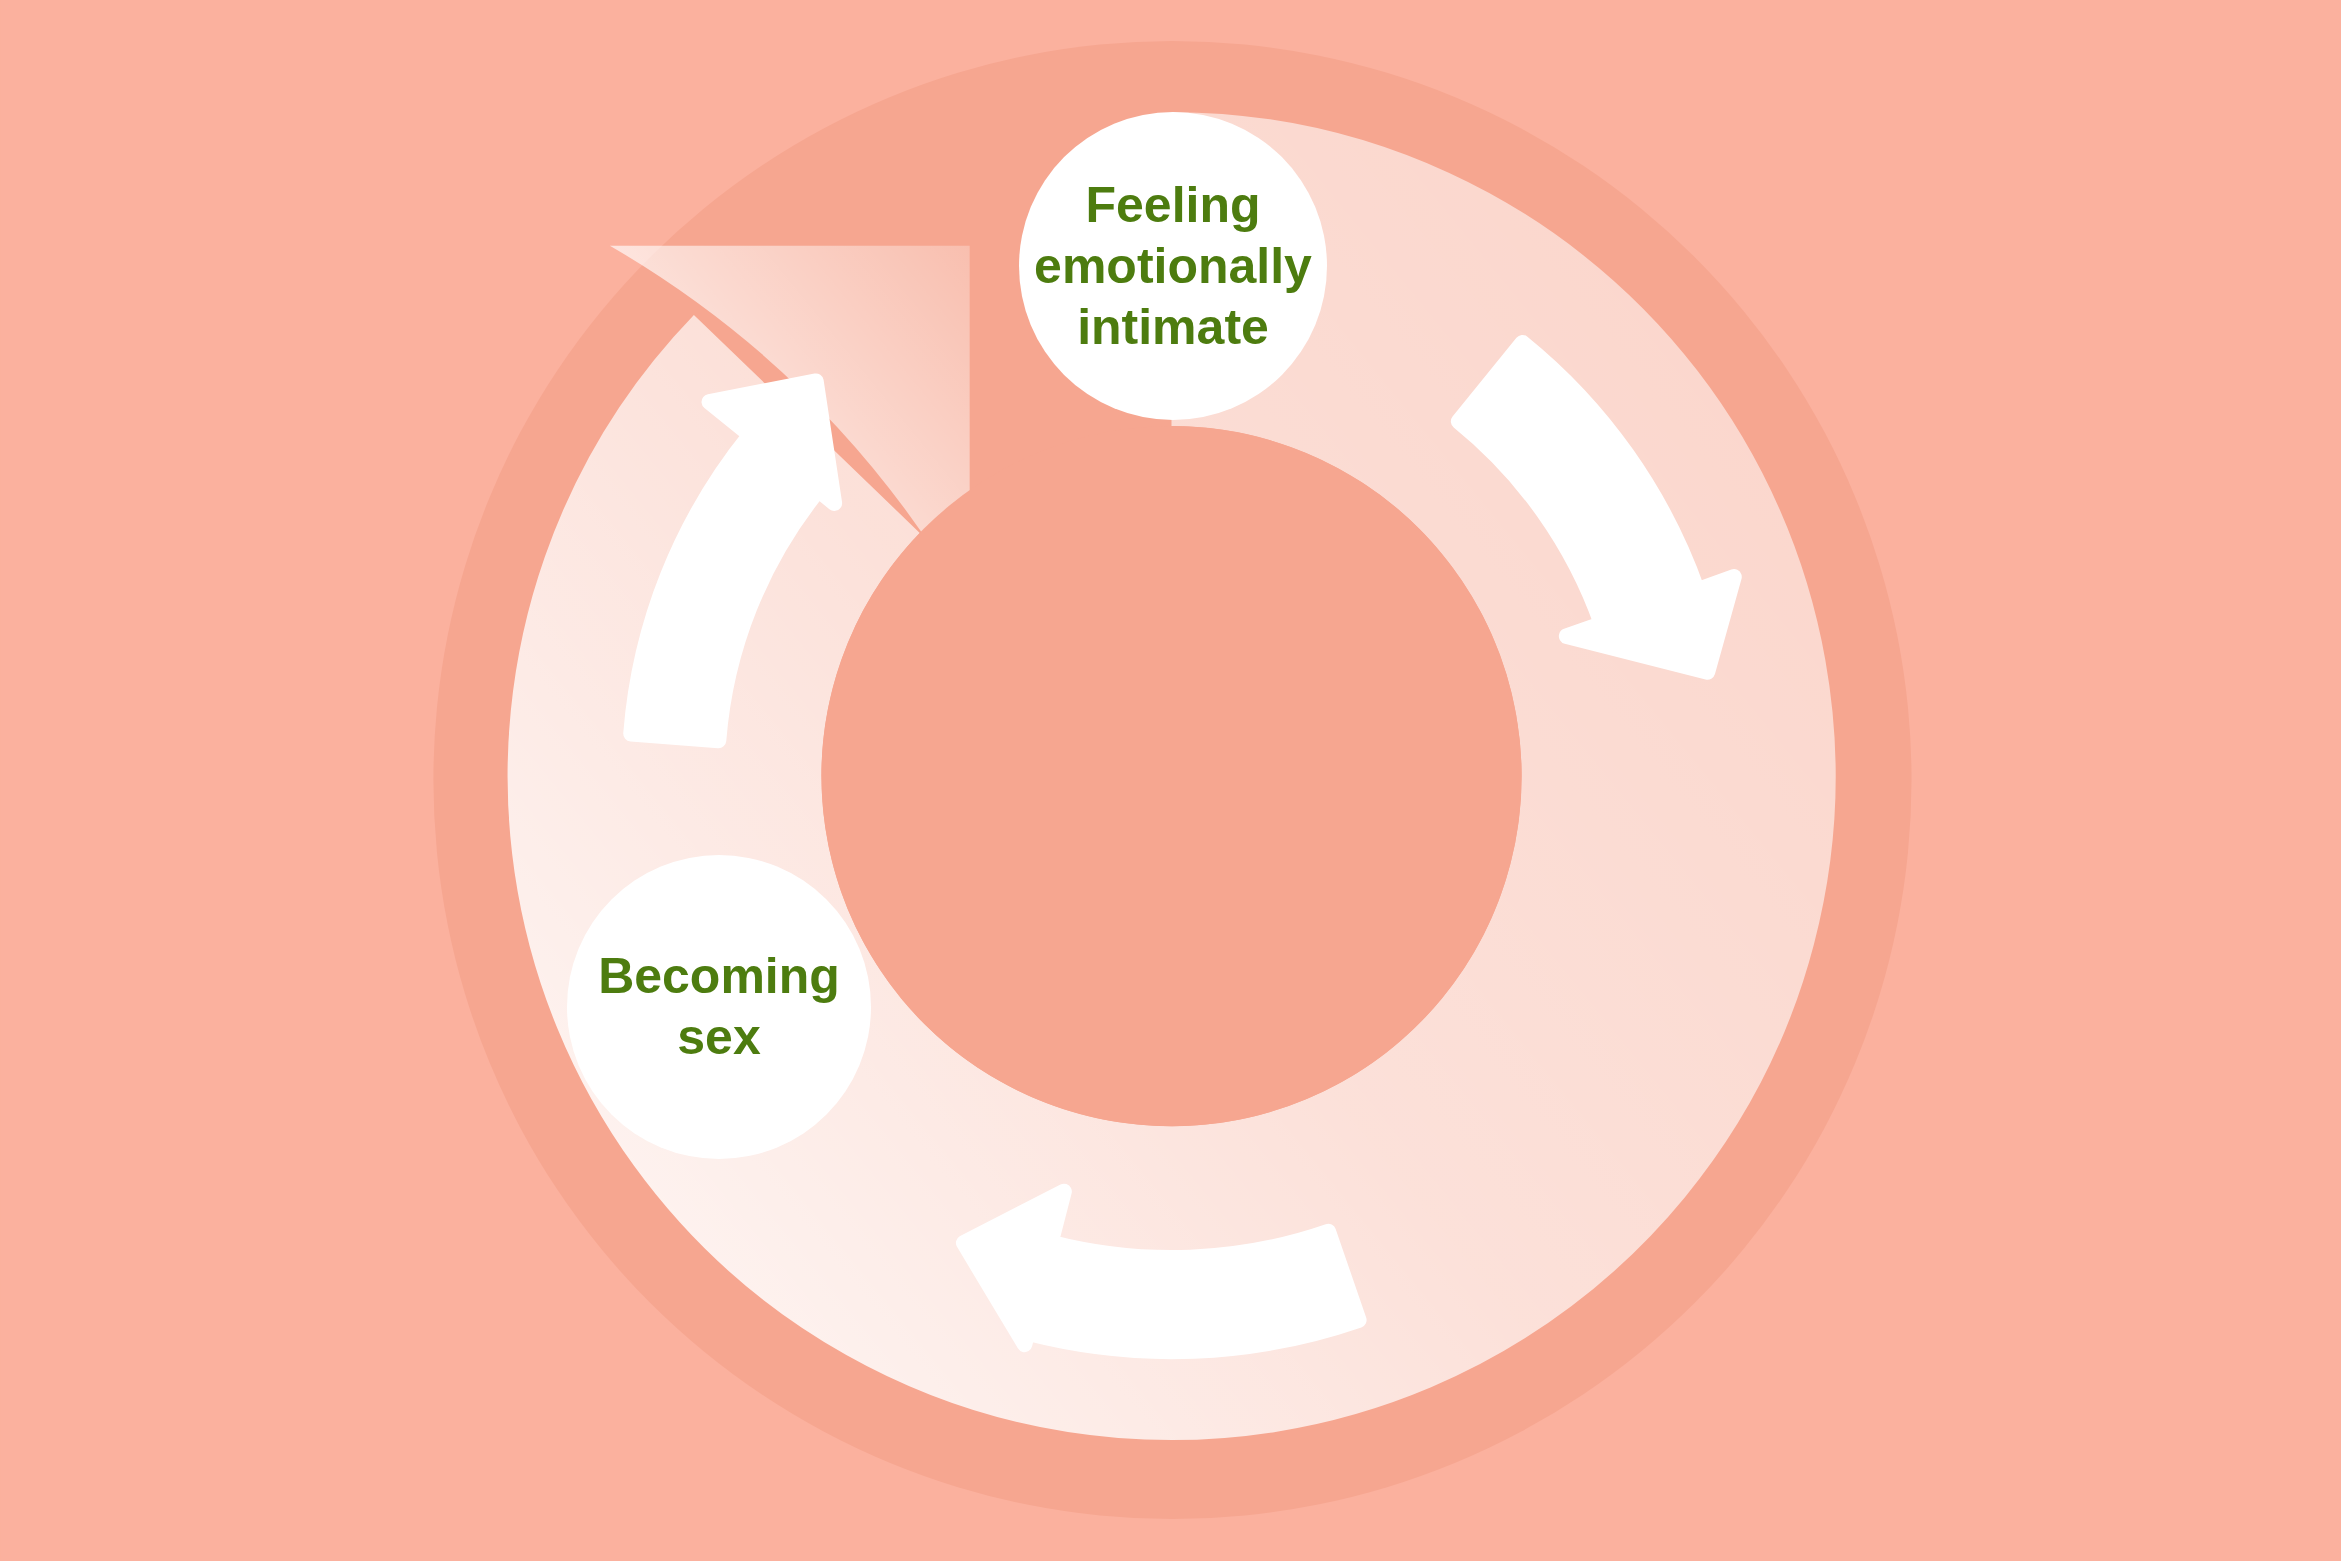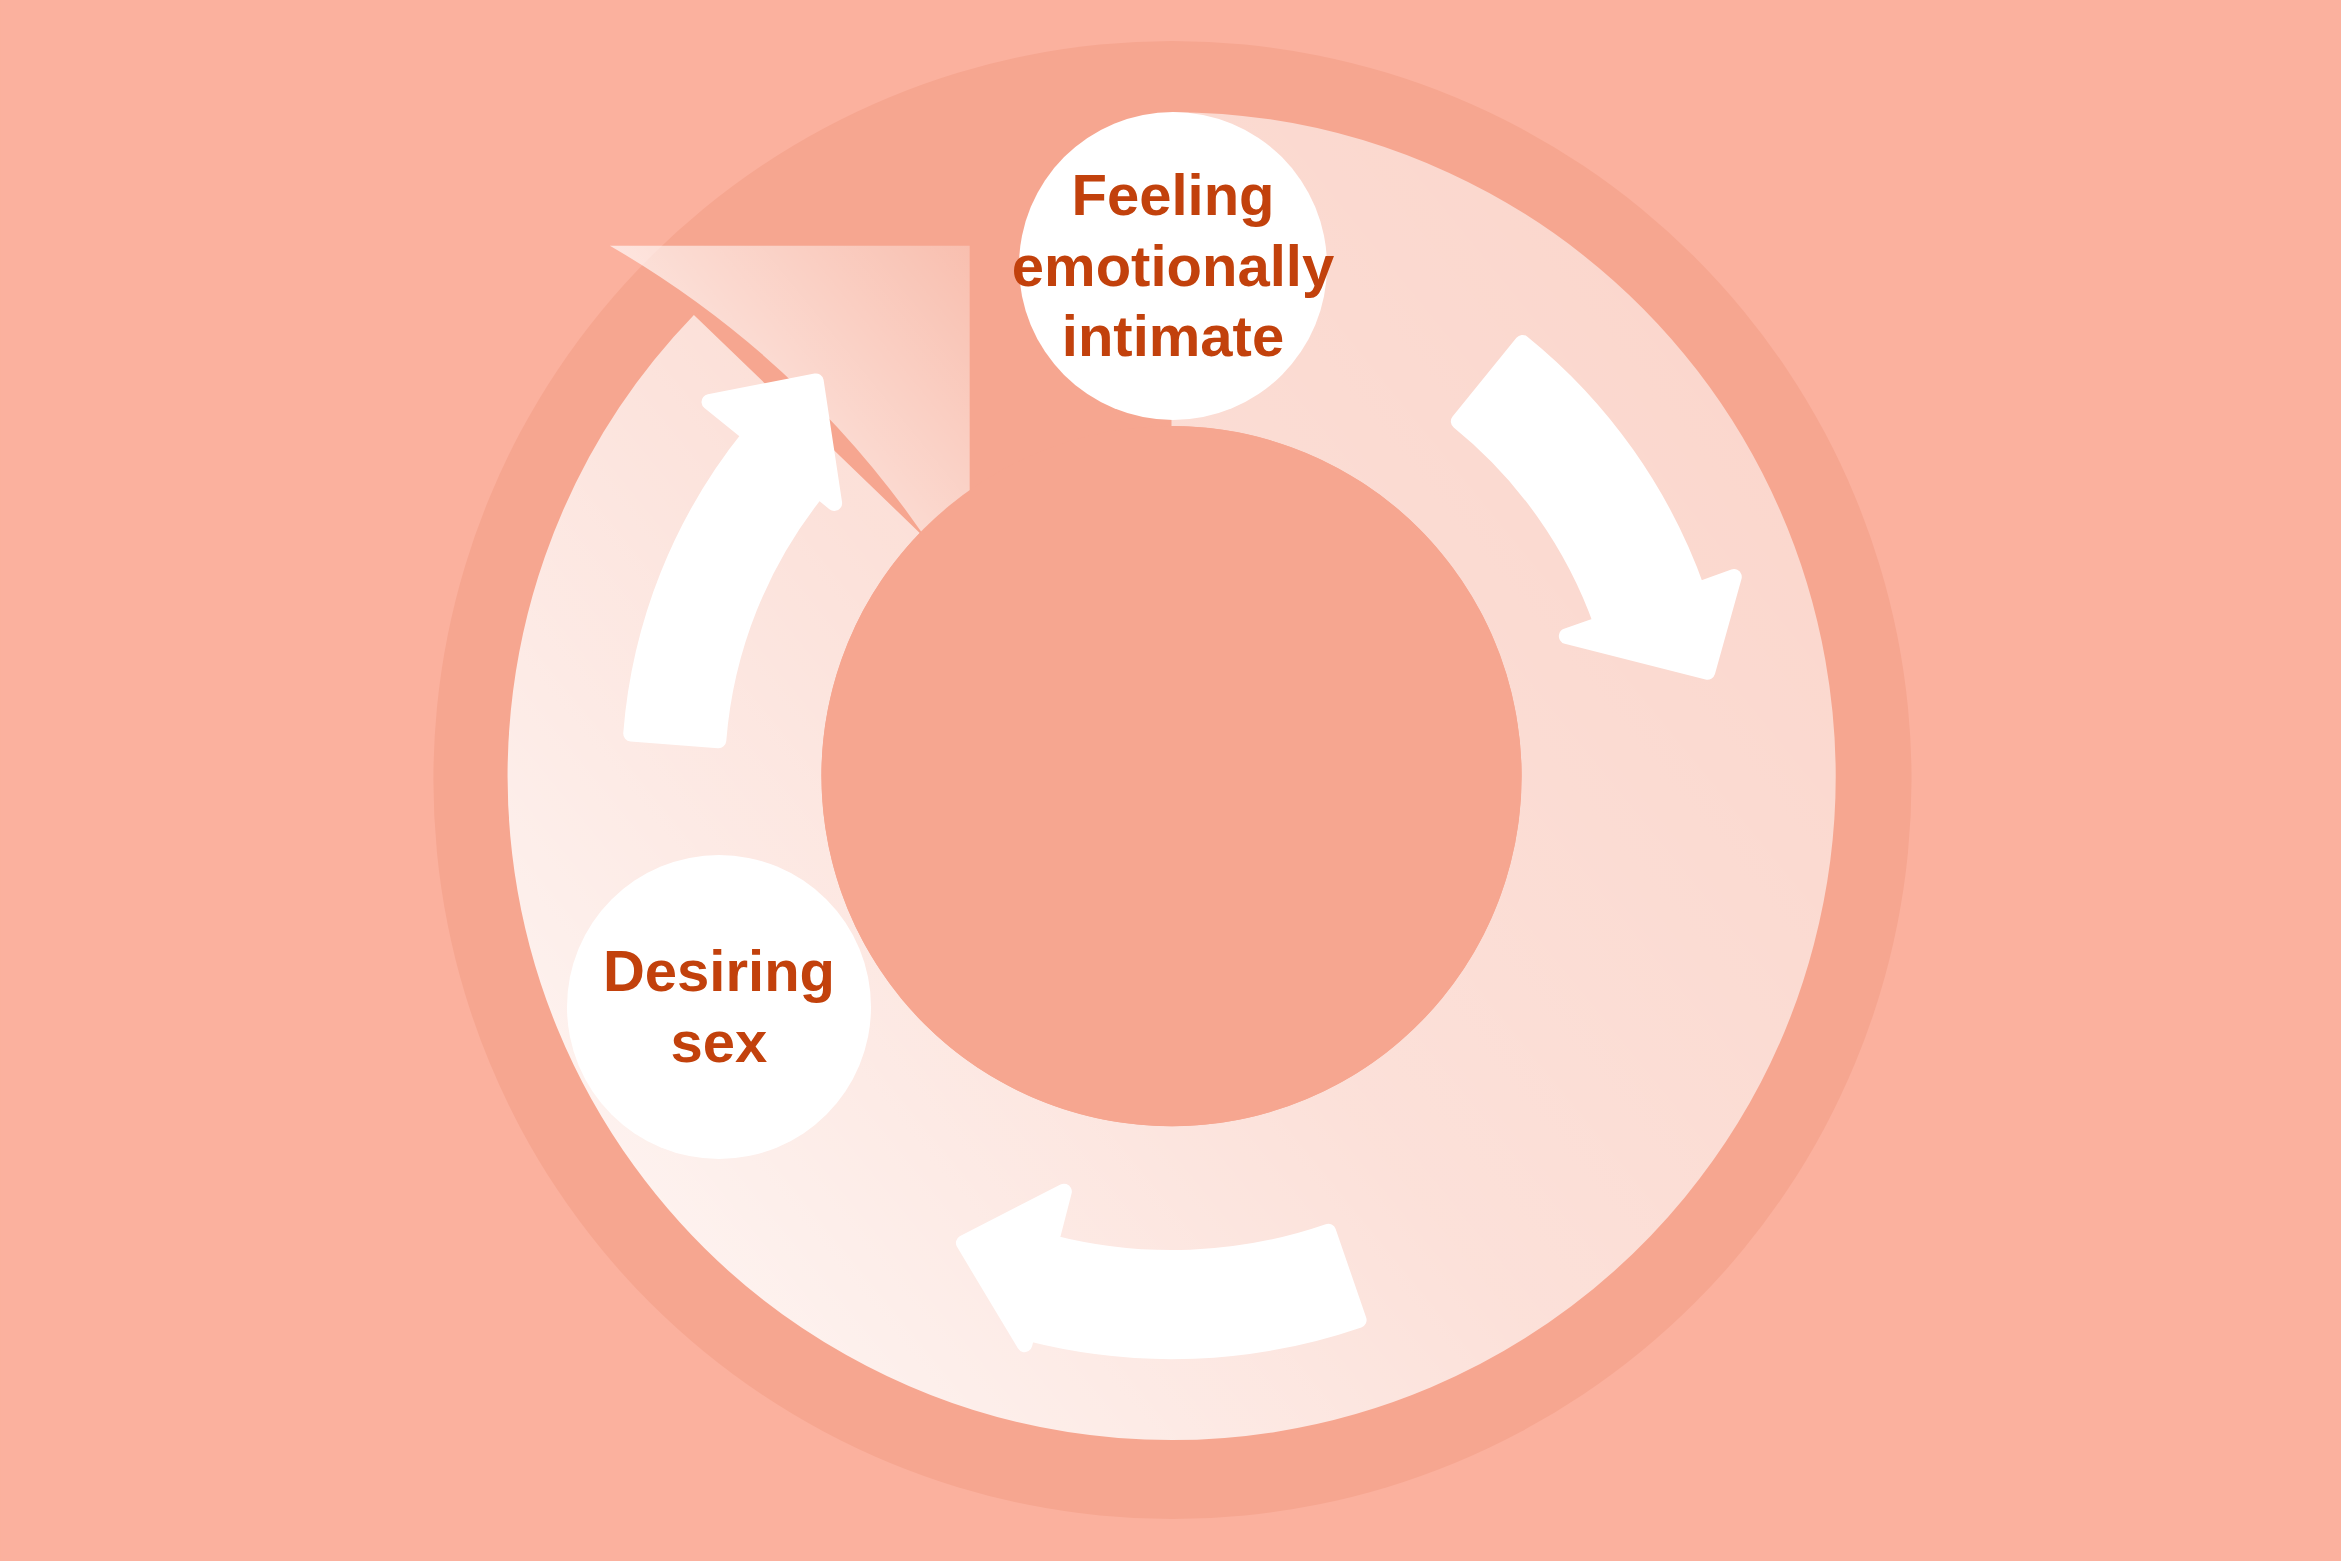--- a/index.html
+++ b/index.html
@@ -25,23 +25,23 @@
     position: absolute;
     background: #FFFFFF;
     border-radius: 50%;
     display: flex;
     align-items: center;
     justify-content: center;
     text-align: center;
   }
   .stage-label {
     font-weight: 700;
-    font-size: 58px;
+    font-size: 50px;
     line-height: 1.22;
-    color: #c2410c;
+    color: #4d7c0f;
     white-space: pre-line;
     letter-spacing: 0px;
   }
   .node-top    { left: 1019px; top: 112px; width: 308px; height: 308px; }
   .node-right  { left: 1473px; top: 860px; width: 302px; height: 302px; }
   .node-left   { left: 567px;  top: 855px; width: 304px; height: 304px; }
 </style>
 </head>
 <body>
 
@@ -99,18 +99,18 @@
   </svg>
 
   <div class="stage-node node-top">
     <div class="stage-label">Feeling
 emotionally
 intimate</div>
   </div>
 
 
   <div class="stage-node node-left">
-    <div class="stage-label">Desiring
+    <div class="stage-label">Becoming
 sex</div>
   </div>
 
 </div>
 
 
 </body></html>

